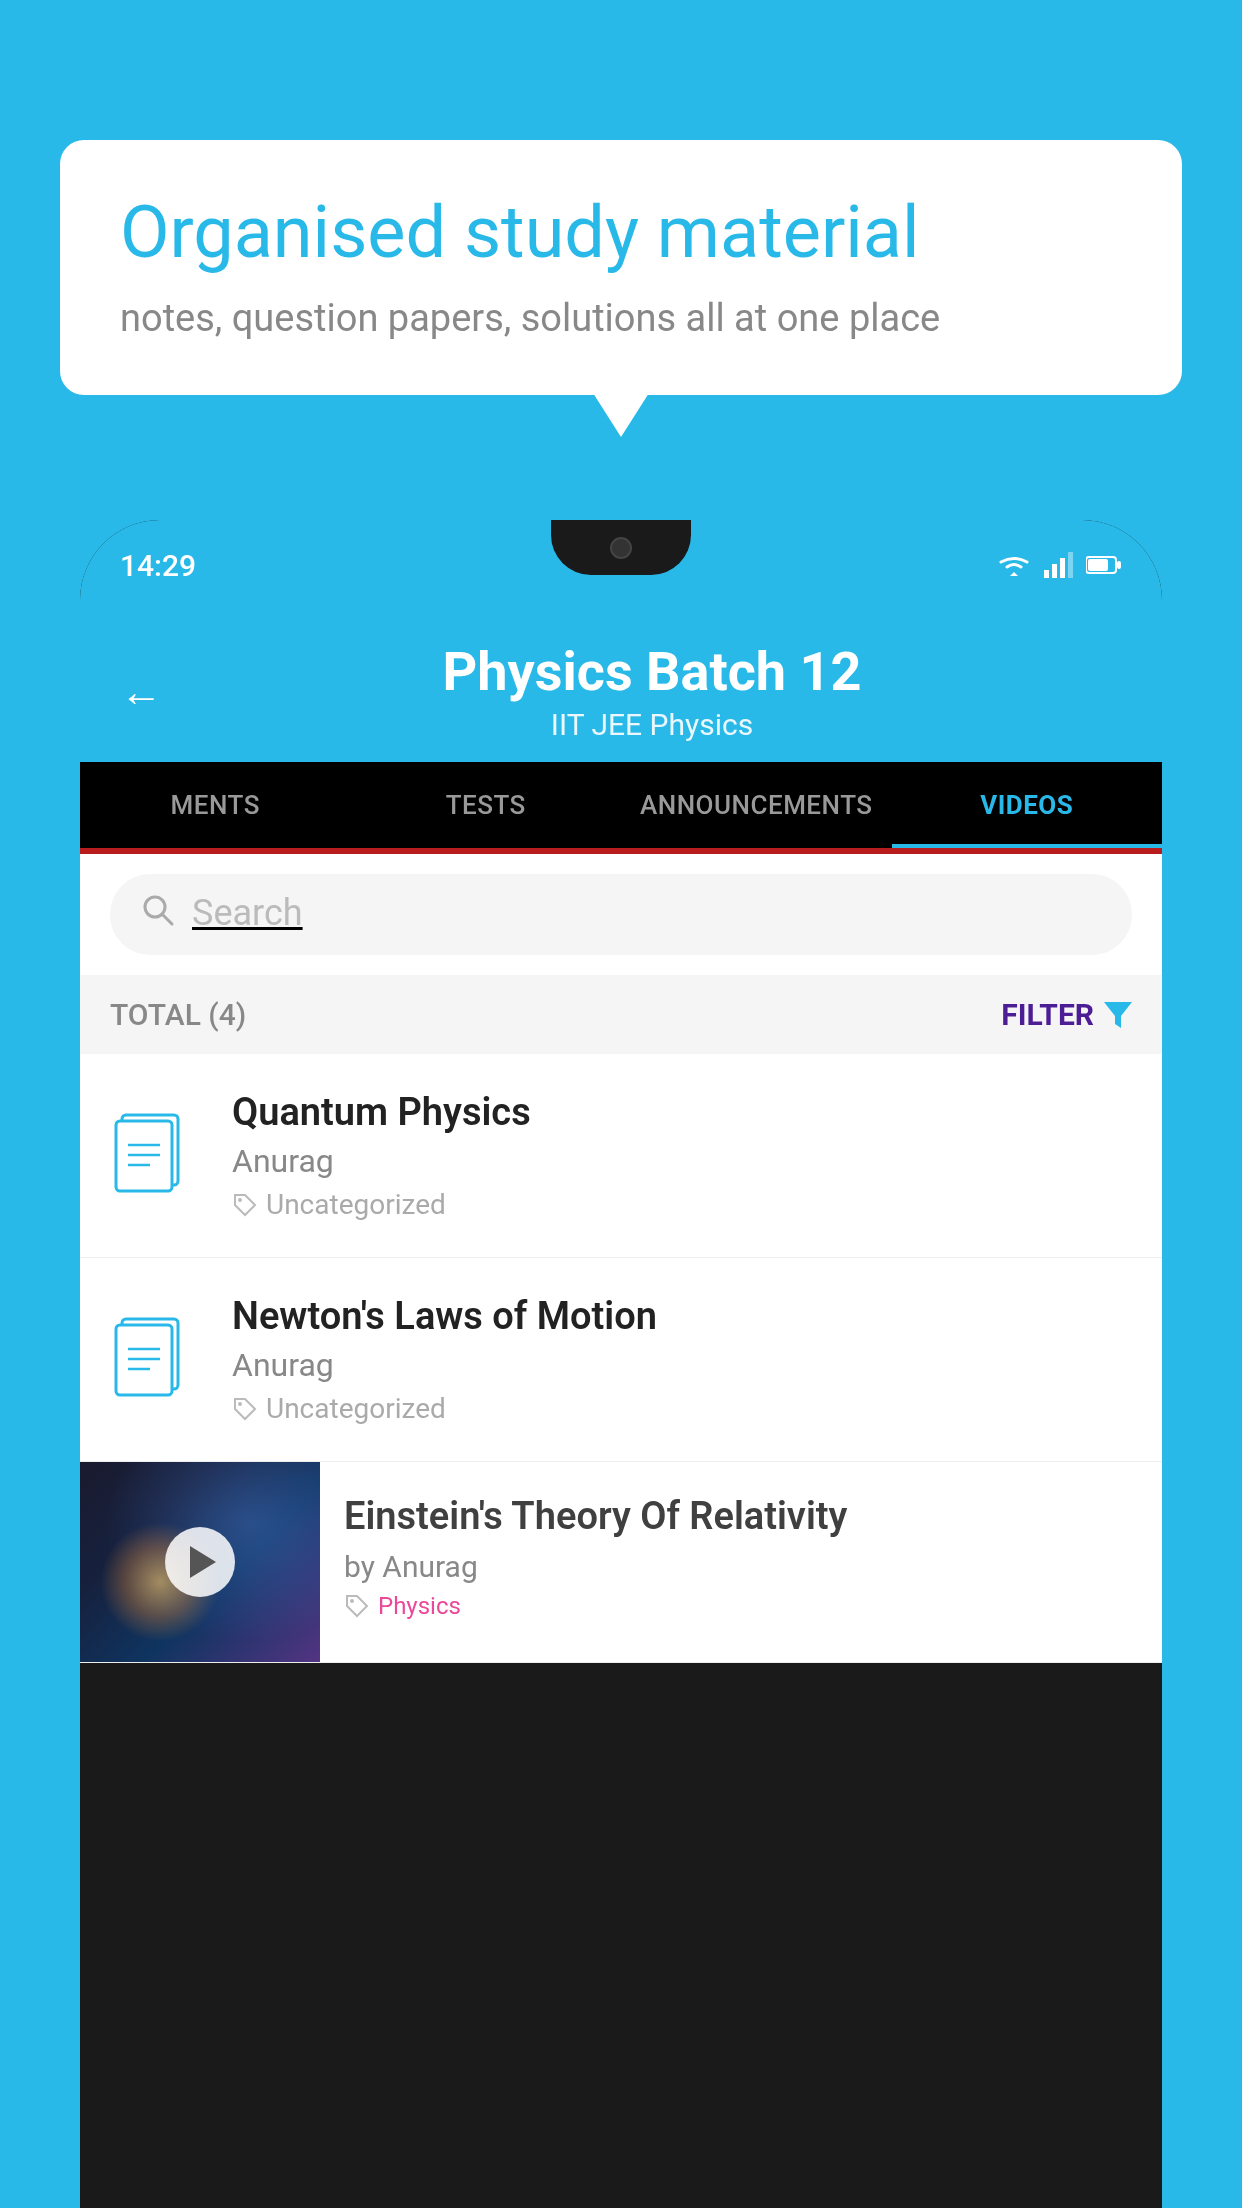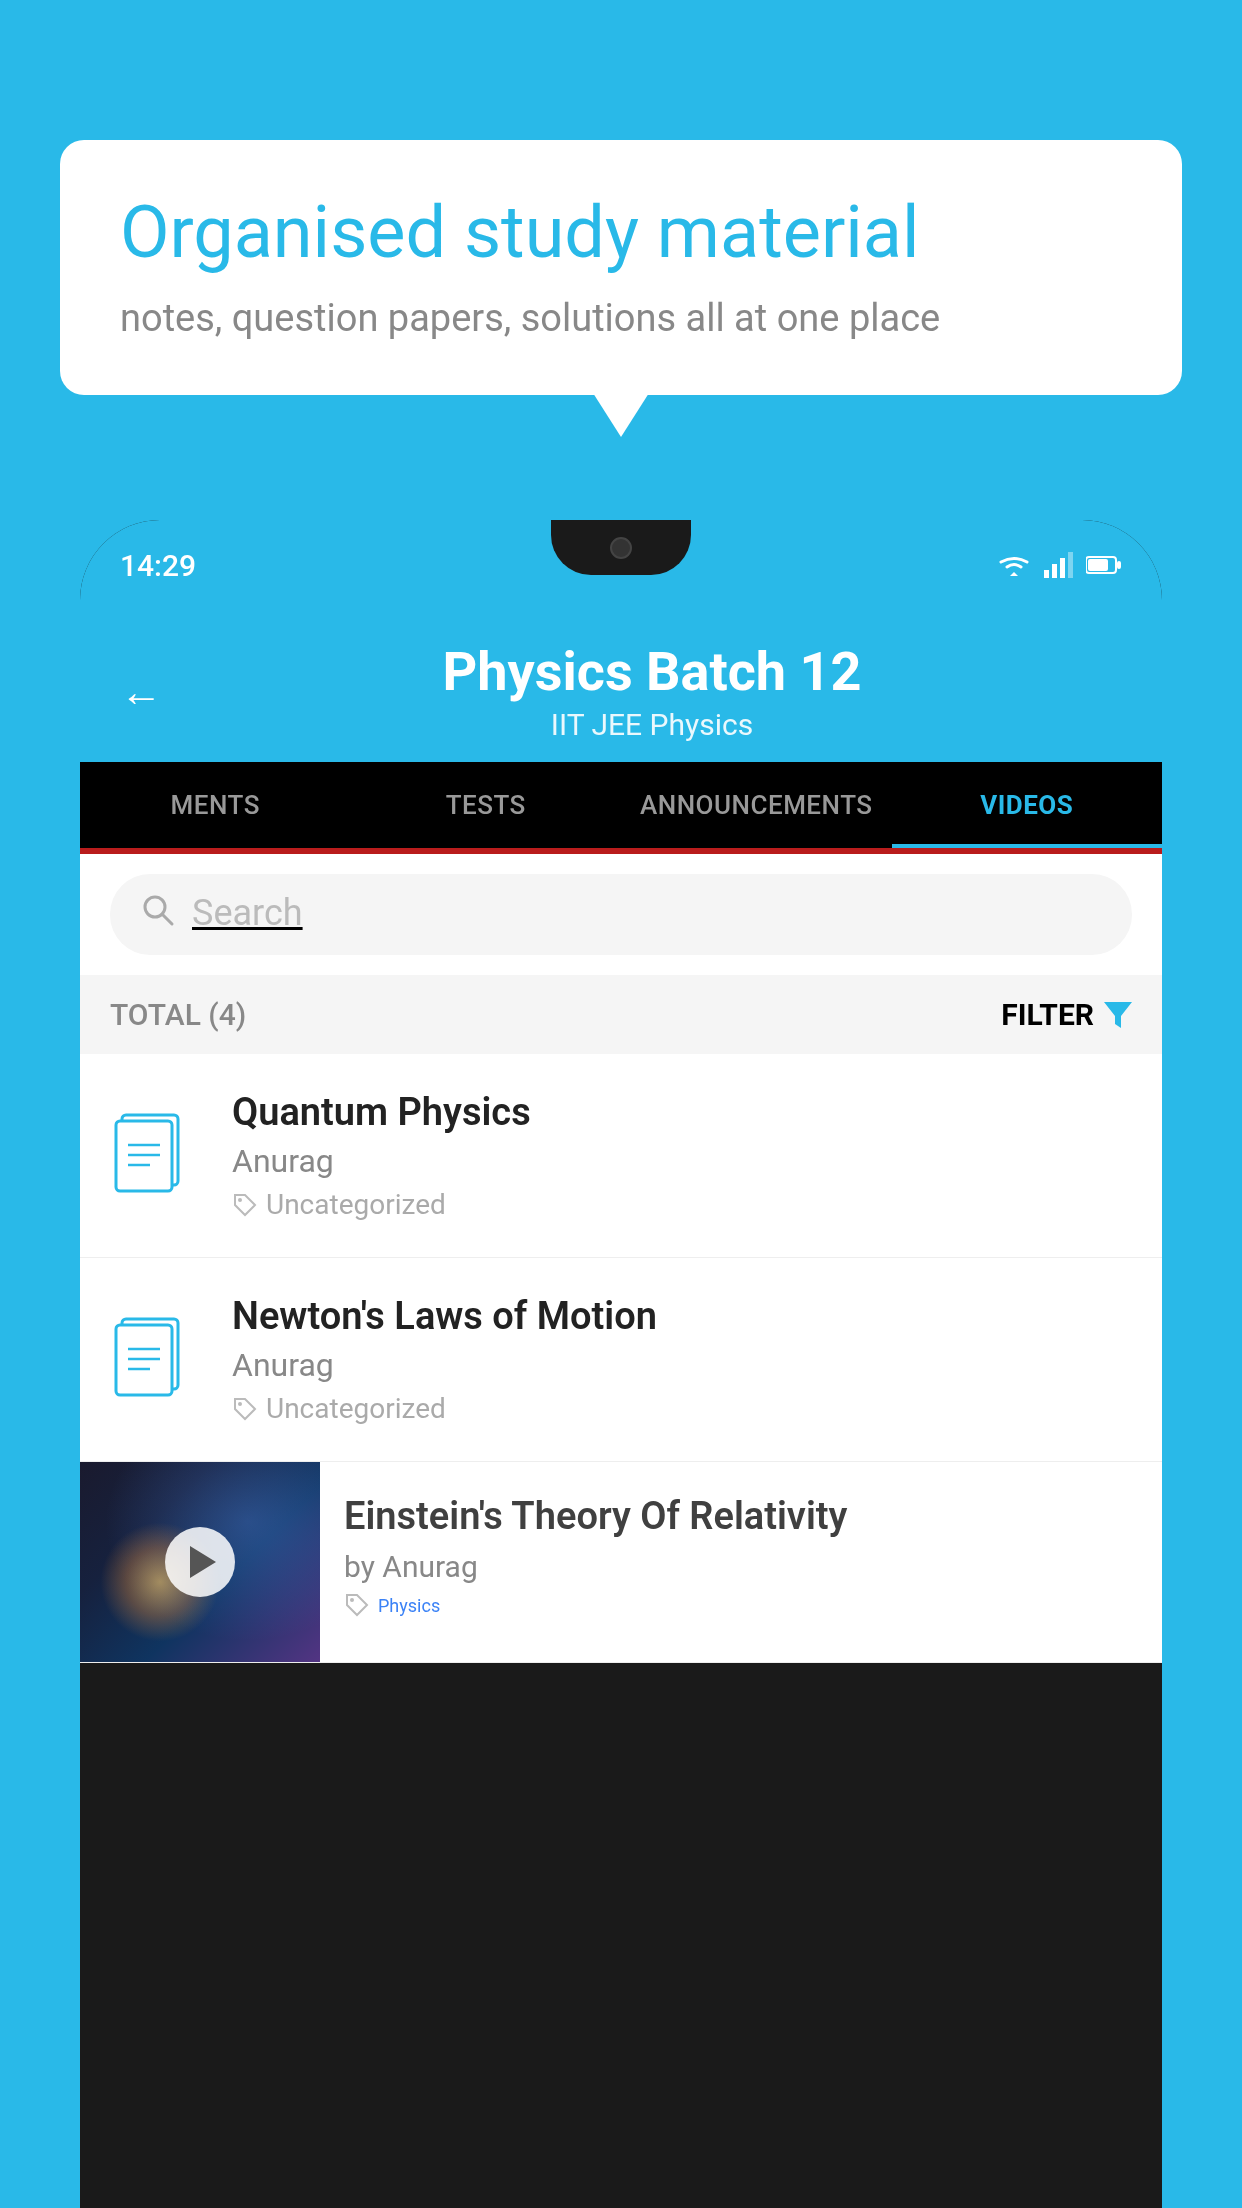--- a/index.html
+++ b/index.html
@@ -214,21 +214,21 @@
       align-items: center;
     }
 
     .total-count {
       color: #888;
       font-size: 30px;
       font-weight: 500;
     }
 
     .filter-btn {
-      color: #000000;
+      color: #4c1d95;
       font-size: 30px;
       font-weight: 700;
       display: flex;
       align-items: center;
       gap: 10px;
       cursor: pointer;
     }
 
     
     .video-list {
@@ -351,22 +351,22 @@
     .einstein-author {
       font-size: 30px;
       color: #888;
       margin-bottom: 8px;
     }
 
     .einstein-tag {
       display: flex;
       align-items: center;
       gap: 8px;
-      color: #3b82f6;
-      font-size: 18px;
+      color: #ec4899;
+      font-size: 24px;
       text-align: right;
     }
   </style>
 </head>
 <body>
 
 <div class="speech-bubble-container">
   <div class="speech-bubble">
     <h1>Organised study material</h1>
     <p>notes, question papers, solutions all at one place</p>

